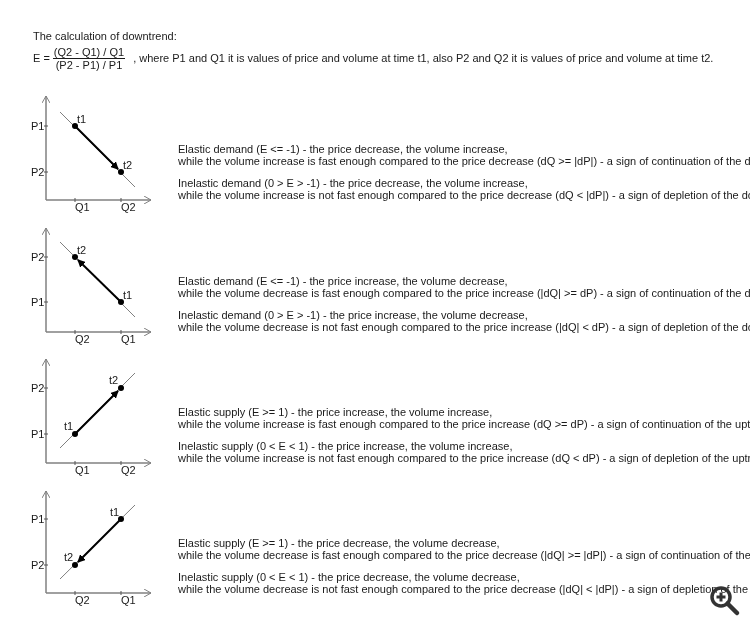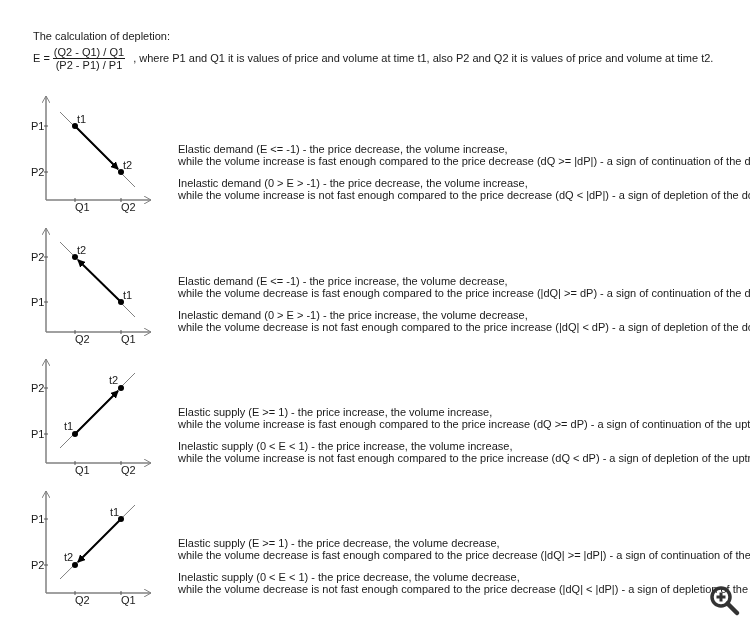--- a/index.html
+++ b/index.html
@@ -15,21 +15,21 @@
   .panel { position: absolute; left: 9px; width: 750px; height: 130px; }
   .panel svg { position: absolute; left: 0; top: 0; }
   .desc { position: absolute; left: 169px; line-height: 12px; white-space: nowrap; }
   .desc p { margin: 0 0 10px 0; }
   .desc p span { display: block; }
   .zoom-btn { position: absolute; left: 709px; top: 585px; width: 32px; height: 32px; cursor: pointer; }
 </style>
 </head>
 <body>
 
-<div class="intro-title">The calculation of depletion:</div>
+<div class="intro-title">The calculation of downtrend:</div>
 <div class="formula">
   <span class="lhs">E =</span>
   <span class="frac">
     <span class="num">(Q2 - Q1) / Q1</span>
     <span class="den">(P2 - P1) / P1</span>
   </span>
   <span class="rest">, where P1 and Q1 it is values of price and volume at time t1, also P2 and Q2 it is values of price and volume at time t2.</span>
 </div>
 
 <div class="panel" style="top:92px;">

